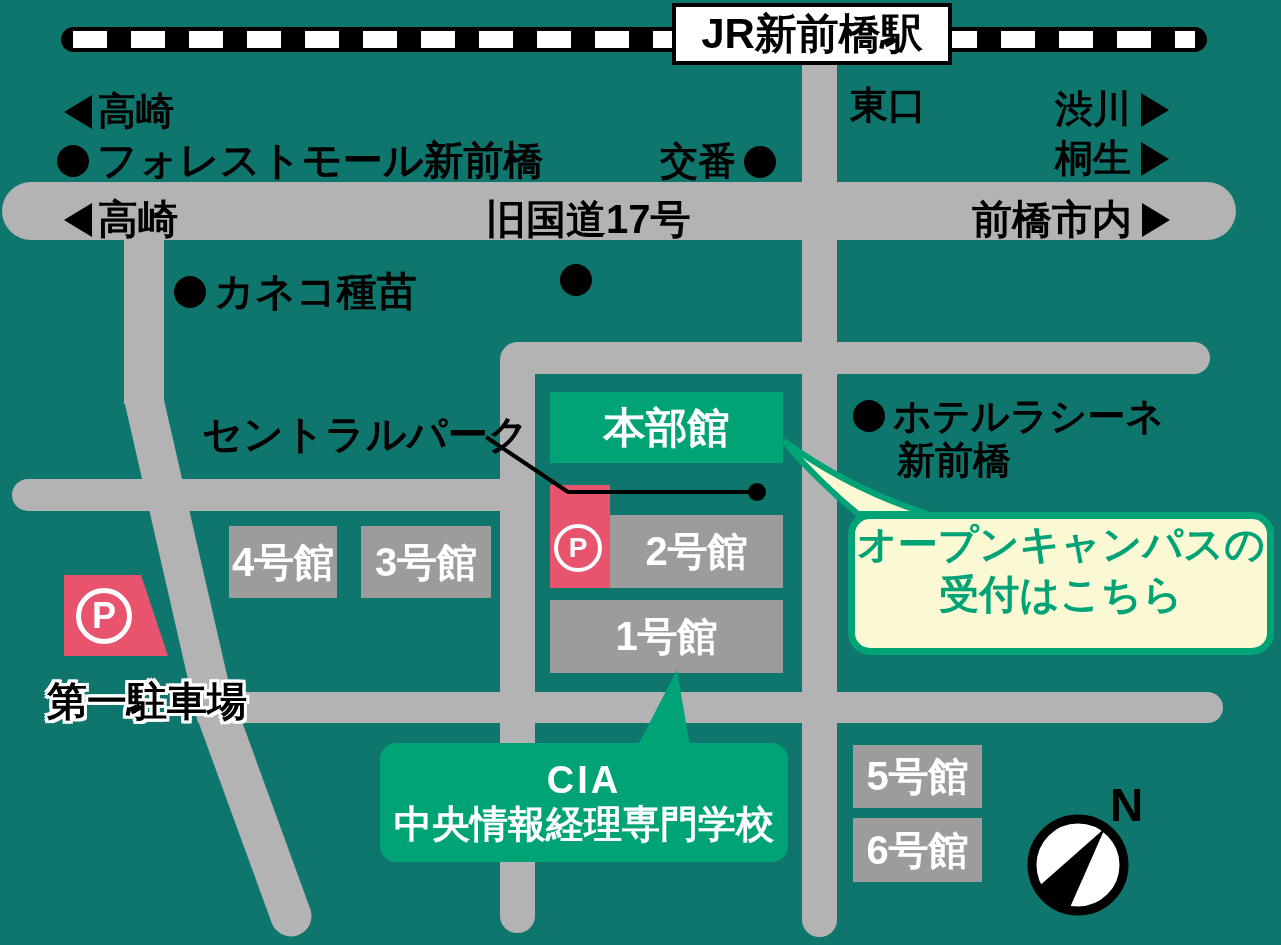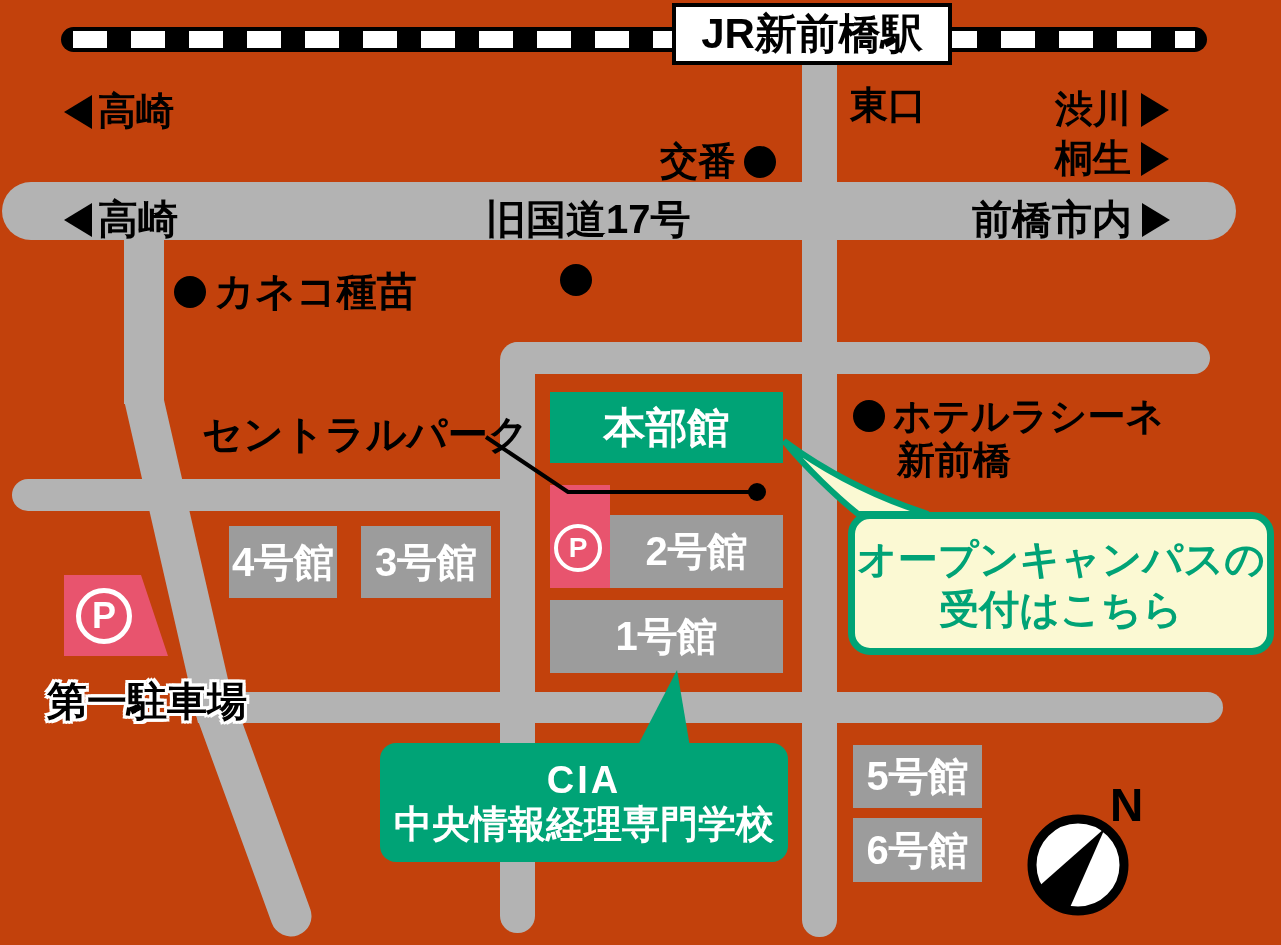--- a/index.html
+++ b/index.html
@@ -1,37 +1,37 @@
 <!DOCTYPE html>
 <html><head>
 <meta charset="utf-8">
 <style>
   html,body{margin:0;padding:0;background:#fff;}
-  #map{position:relative;width:1281px;height:945px;background:#c2410c;overflow:hidden;
+  #map{position:relative;width:1281px;height:945px;background:#0f766e;overflow:hidden;
        font-family:"Liberation Sans","DejaVu Sans",sans-serif;font-weight:bold;}
   .abs{position:absolute;}
   svg.layer{position:absolute;left:0;top:0;pointer-events:none;}
   .road{position:absolute;background:#b3b3b3;}
   .bldg{position:absolute;background:#9c9c9c;color:#fff;display:flex;align-items:center;justify-content:center;font-size:40px;}
   .lbl{position:absolute;color:#000;white-space:nowrap;display:flex;align-items:center;}
   .dot{width:32px;height:32px;border-radius:50%;background:#000;flex:0 0 auto;}
   .dot.left{margin-right:8px;} .dot.right{margin-left:8px;}
   .tri-r{width:0;height:0;border-left:28px solid #000;border-top:17px solid transparent;border-bottom:17px solid transparent;flex:0 0 auto;margin-left:10px;}
   .tri-l{width:0;height:0;border-right:28px solid #000;border-top:17px solid transparent;border-bottom:17px solid transparent;flex:0 0 auto;margin-right:6px;}
   .pcircle{position:absolute;border-radius:50%;border:5px solid #fff;color:#fff;display:flex;align-items:center;justify-content:center;}
   #railway{position:absolute;left:61px;top:27px;width:1146px;height:25px;background:#000;border-radius:13px;}
   #railway .dashes{position:absolute;left:12px;right:12px;top:4px;height:17px;
       background:repeating-linear-gradient(to right,#fff 0 34px,transparent 34px 58px);}
   #station-sign{position:absolute;left:672px;top:3px;width:272px;height:54px;background:#fff;border:4px solid #000;
       display:flex;align-items:center;justify-content:center;font-size:42px;color:#000;}
   #honbukan{position:absolute;left:550px;top:392px;width:233px;height:71px;background:#00a376;color:#fff;
       display:flex;align-items:center;justify-content:center;font-size:42px;}
   #pink-box-2{position:absolute;left:550px;top:485px;width:60px;height:103px;background:#e8546e;}
   #callout{position:absolute;left:848px;top:512px;width:412px;height:129px;background:#fbf9d3;border:7px solid #00a376;
-      border-radius:22px;color:#00a376;display:flex;flex-direction:column;align-items:center;justify-content:center;
+      border-radius:22px;color:#00a376;display:flex;flex-direction:column;align-items:center;justify-content:flex-start;
       font-size:40px;line-height:50px;}
   #cia-box{position:absolute;left:380px;top:743px;width:408px;height:119px;background:#00a376;border-radius:16px;
       color:#fff;display:flex;flex-direction:column;align-items:center;justify-content:center;}
   #cia-box .abbr{font-size:38px;letter-spacing:3px;line-height:42px;}
   #cia-box .name{font-size:38px;line-height:46px;}
   #lbl-daiichi{text-shadow:-3px -3px 0 #fff,3px -3px 0 #fff,-3px 3px 0 #fff,3px 3px 0 #fff,0 3px 0 #fff,0 -3px 0 #fff,3px 0 0 #fff,-3px 0 0 #fff;}
   .hotel-line2{margin-left:44px;}
 </style>
 </head>
 <body>
@@ -69,20 +69,24 @@
     <span>渋川</span>
     <span class="tri-r"></span>
   </div>
   <div class="lbl" style="left:1055px;top:133px;font-size:38px;">
     <span>桐生</span>
     <span class="tri-r"></span>
   </div>
   <div class="lbl" style="left:660px;top:136px;font-size:38px;">
     <span>交番</span>
     <span class="dot right"></span>
+  </div>
+  <div class="lbl" style="left:57px;top:133px;font-size:40px;">
+    <span class="dot left"></span>
+    <span>フォレストモール新前橋</span>
   </div>
 
   <div class="lbl" style="left:64px;top:192px;font-size:40px;">
     <span class="tri-l"></span>
     <span>高崎</span>
   </div>
   <div class="lbl" style="left:486px;top:192px;font-size:40px;">
     <span>旧国道17号</span>
   </div>
   <div class="lbl" style="left:972px;top:192px;font-size:40px;">

